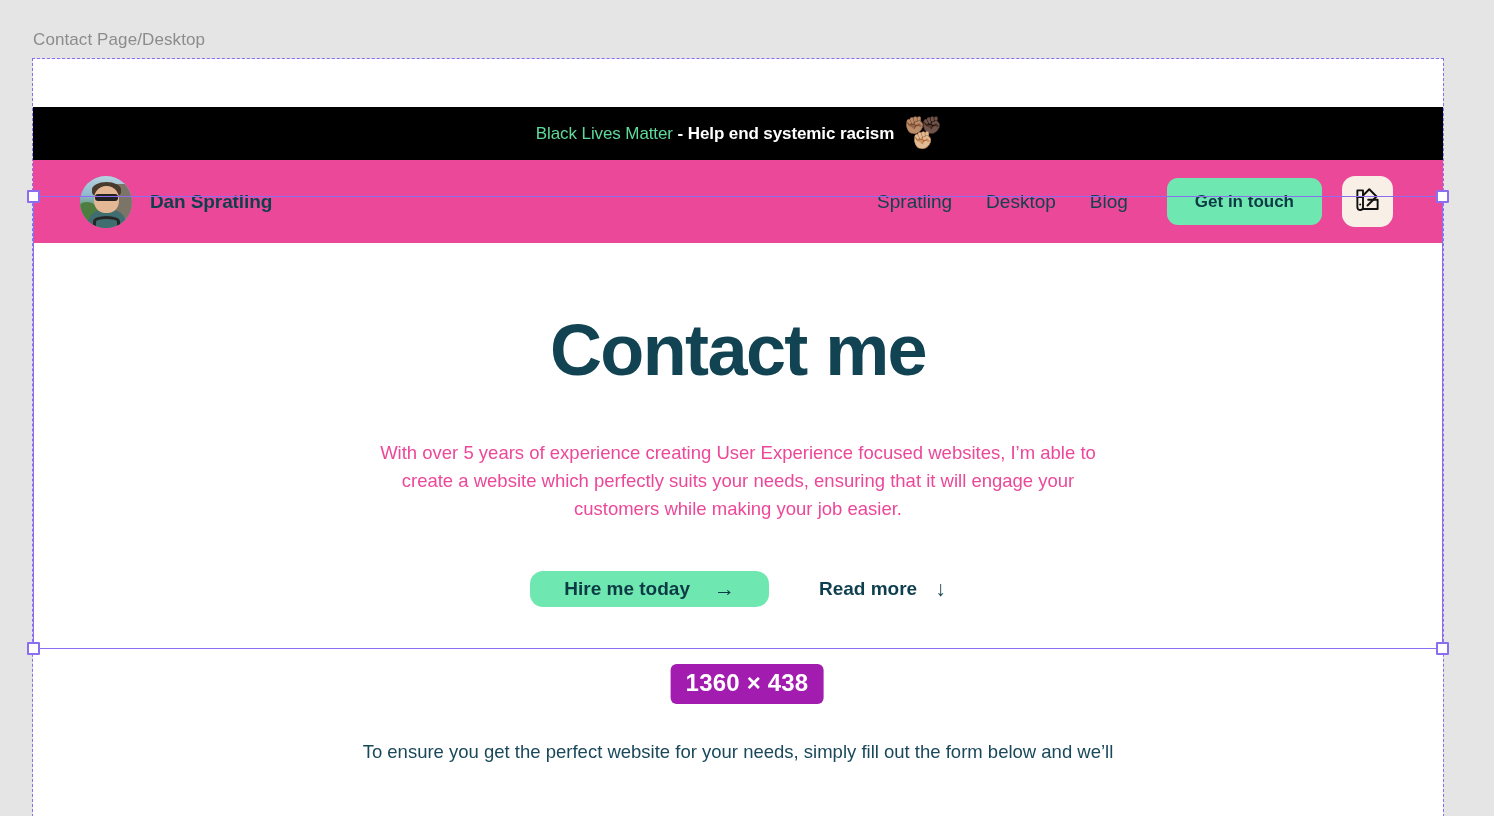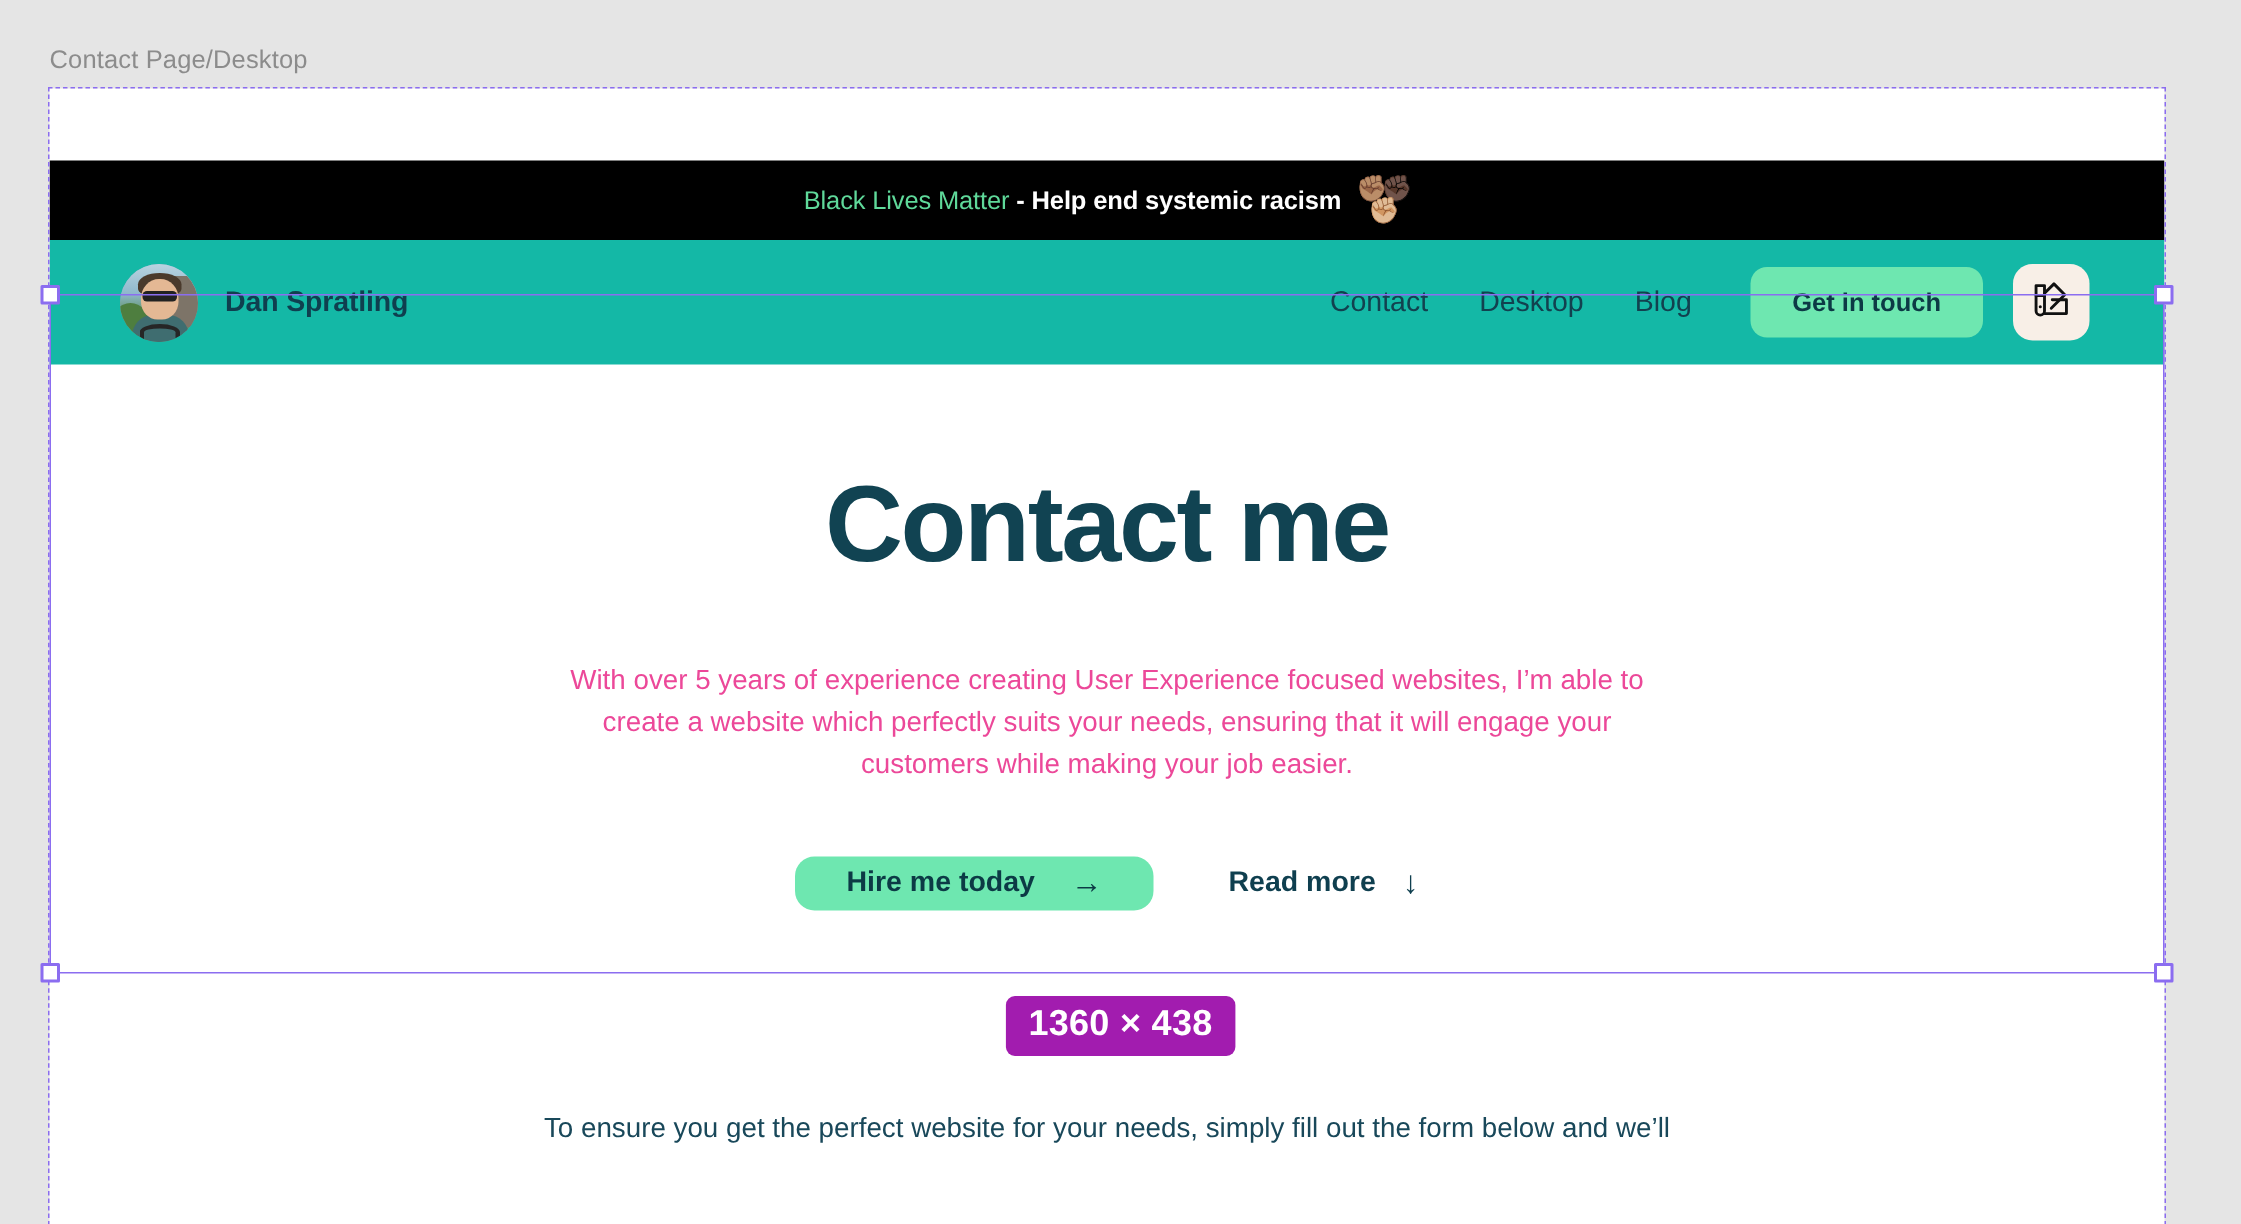--- a/index.html
+++ b/index.html
@@ -45,21 +45,21 @@
   .fists {
     position:relative; width:36px; height:34px; flex:0 0 auto;
   }
   .fist { position:absolute; font-size:17px; line-height:1; }
   .fist.a { left:0px;  top:0px; }
   .fist.b { left:17px; top:0px; }
   .fist.c { left:8px;  top:15px; }
 
   
   .nav {
-    height:83px; background:#14b8a6;
+    height:83px; background:#ec4899;
     display:flex; align-items:center;
     padding:0 50px 0 47px;
   }
   .brand { display:flex; align-items:center; gap:18px; }
   .avatar {
     width:52px; height:52px; border-radius:50%;
     overflow:hidden; flex:0 0 auto; position:relative;
     background:#7fa8c0;
   }
   .avatar .sky   { position:absolute; inset:0; background:linear-gradient(180deg,#b9d3e0 0%,#8fb8cc 38%,#6f9f86 55%,#4e7d56 100%); }
@@ -192,21 +192,21 @@
           <div class="body"></div>
             <div class="cans"></div>
           <div class="hair"></div>
             <div class="head"></div>
             <div class="glass"></div>
         </div>
         <span class="brand-name">Dan Spratling</span>
       </div>
 
       <div class="nav-right">
-        <a class="nav-link" href="#">Contact</a>
+        <a class="nav-link" href="#">Spratling</a>
         <a class="nav-link" href="#">Desktop</a>
         <a class="nav-link" href="#">Blog</a>
 
         <button class="btn-touch">Get in touch</button>
 
         <button class="btn-theme">
           <span>
             <svg width="27" height="27" viewBox="0 0 24 24" fill="none" stroke="#111111" stroke-width="1.7" stroke-linecap="round" stroke-linejoin="round">
               <path d="M3 3h5v15a2.5 2.5 0 0 1-5 0z"></path>
               <line x1="3" y1="9" x2="8" y2="9"></line>

